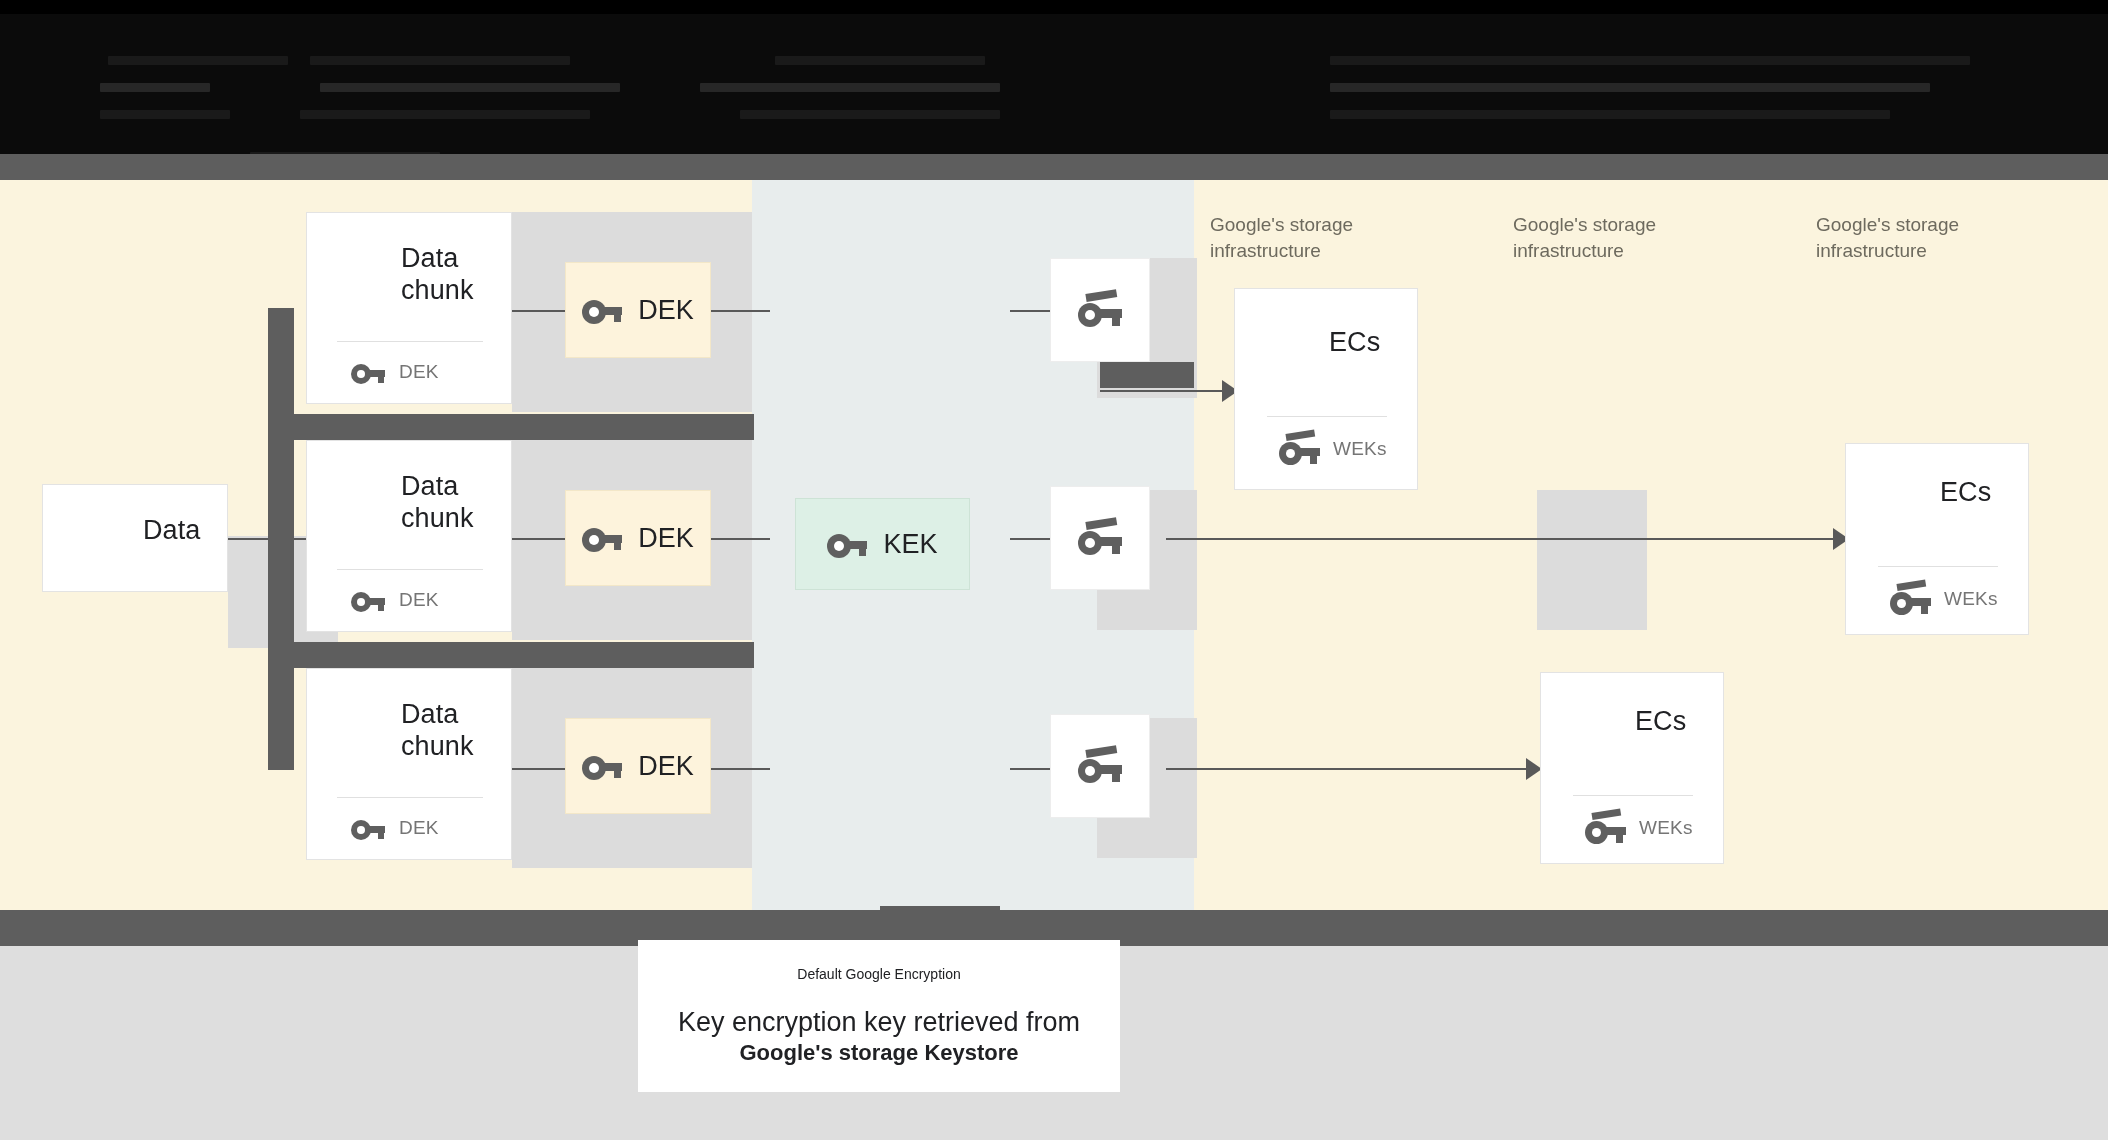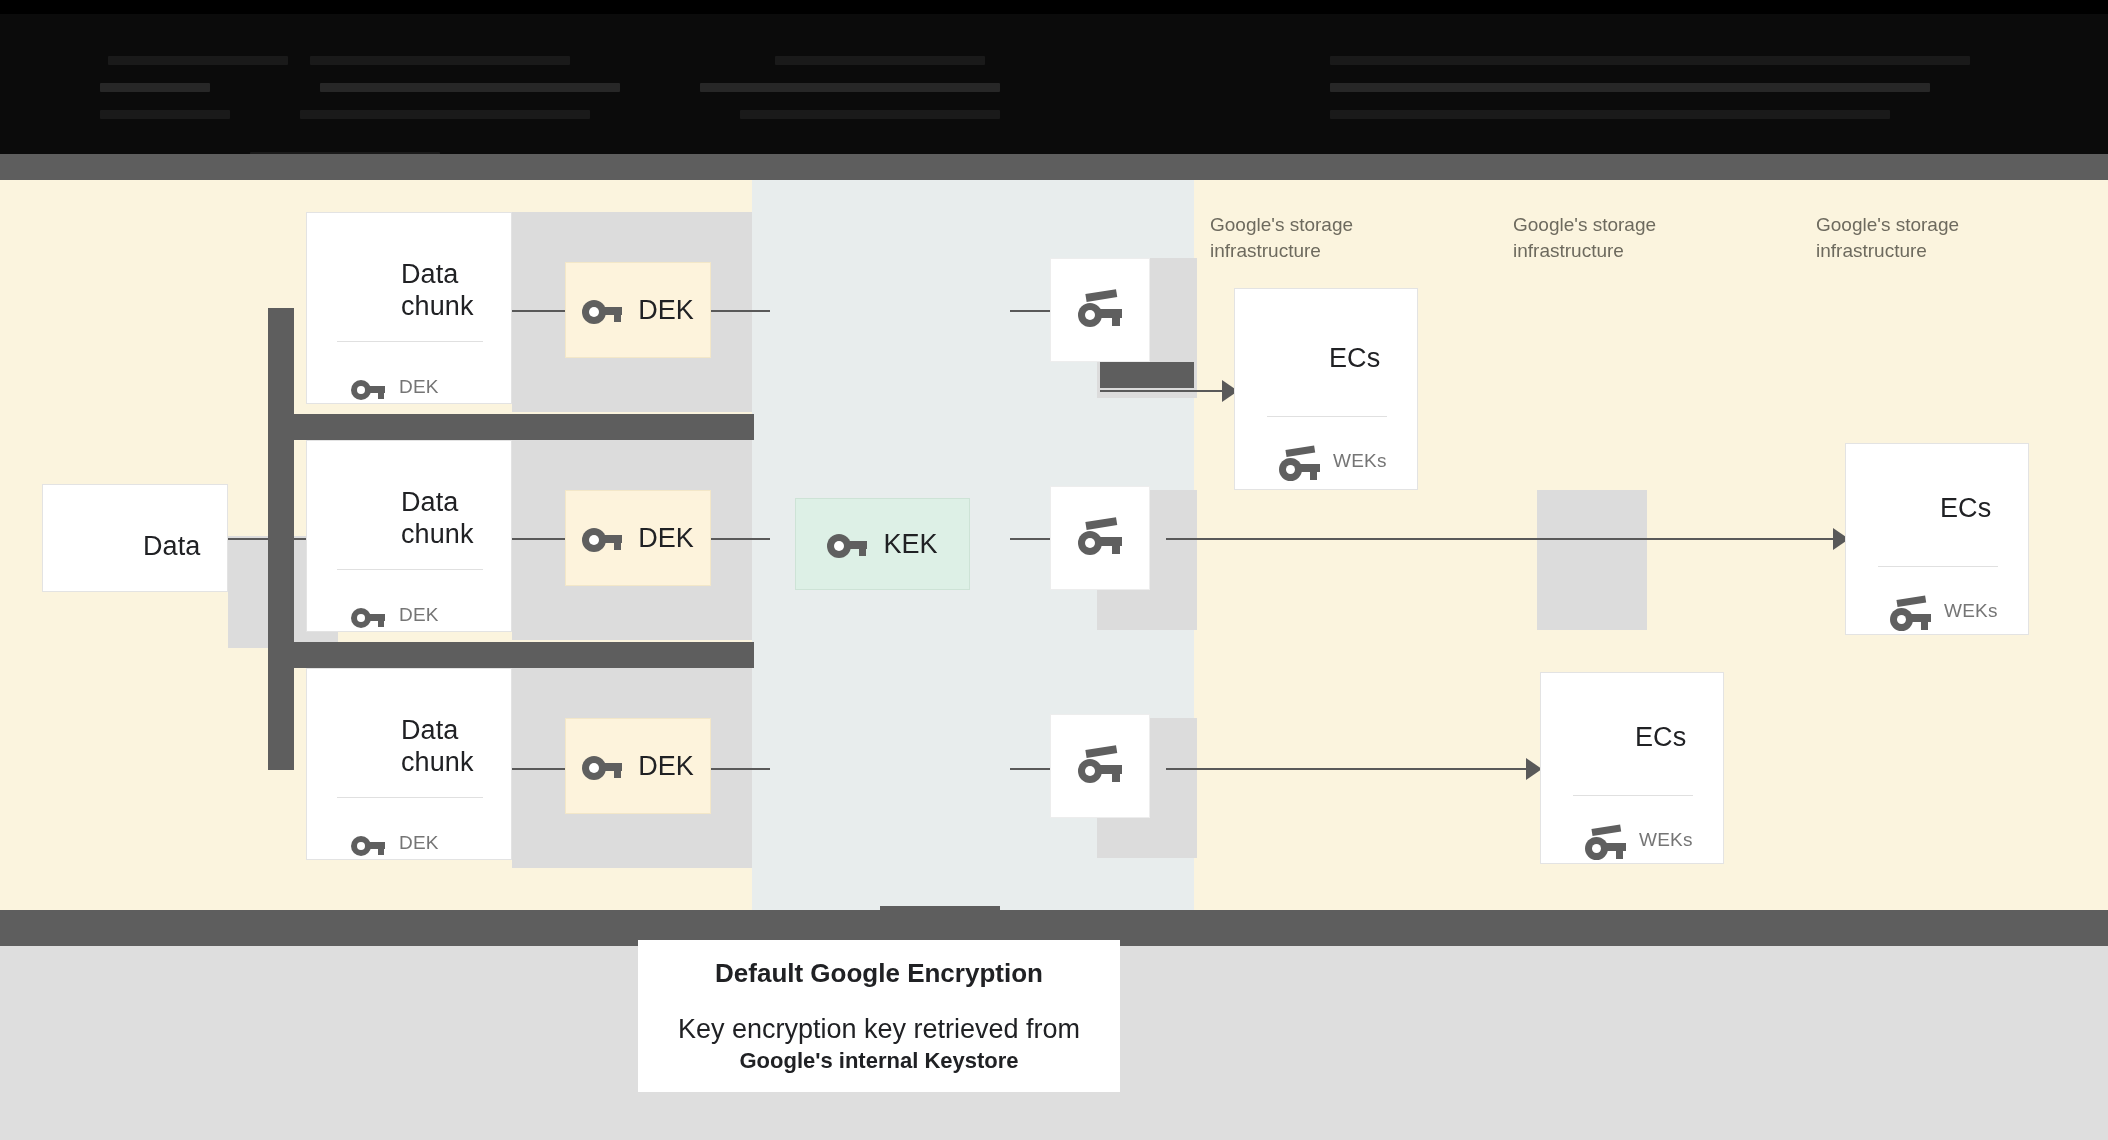--- a/index.html
+++ b/index.html
@@ -34,23 +34,22 @@
   .redact{position:absolute;background:#5e5e5e;}
 
   
   .card{
     position:absolute;
     background:#ffffff;
     border:1px solid #e3e3e3;
     box-sizing:border-box;
   }
   .card-row{
-    display:flex;
+    display:flex;align-items:center;
     gap:18px;
-    margin-top:16px;
   }
 
   
   .svr{display:inline-block;flex:0 0 auto;}
   .svr .bar{
     background:#5f5f5f;
     position:relative;
     border-radius:1px;
   }
   .svr .bar::before{
@@ -147,21 +146,21 @@
     width:230px;
   }
 
   
   .caption-card{
     position:absolute;left:638px;top:940px;width:482px;height:152px;
     background:#ffffff;
     display:flex;flex-direction:column;align-items:center;justify-content:center;
     box-sizing:border-box;
   }
-  .cap-title{font-size:26px;font-weight:bold;color:#202124;margin-bottom:22px;}
+  .cap-title{font-size:14px;font-weight:normal;color:#202124;margin-bottom:22px;}
   .cap-line1{font-size:27px;color:#202124;text-align:center;line-height:1.35;}
   .cap-line2{font-size:22px;font-weight:bold;color:#202124;text-align:center;}
 
   
   .redline{position:absolute;background:#1c1c1c;border-radius:1px;opacity:.92;}
   .redline.u{background:#2a2a2a;}
 </style>
 </head>
 <body>
 
@@ -424,16 +423,16 @@
           <span class="shaft"></span>
           <span class="tooth"></span>
       </span>
       <span class="sub-lbl">WEKs</span>
     </div>
   </div>
 
   <div class="caption-card">
     <div class="cap-title">Default Google Encryption</div>
     <div class="cap-line1">Key encryption key retrieved from</div>
-    <div class="cap-line2">Google's internal Keystore</div>
+    <div class="cap-line2">Google's storage Keystore</div>
   </div>
 
 </div>
 
 </body></html>

